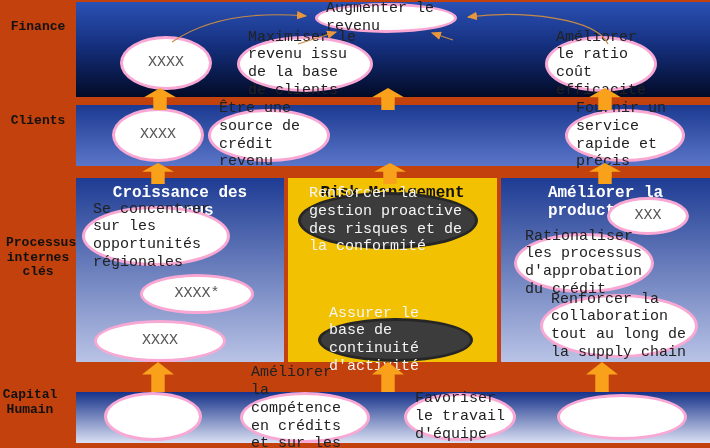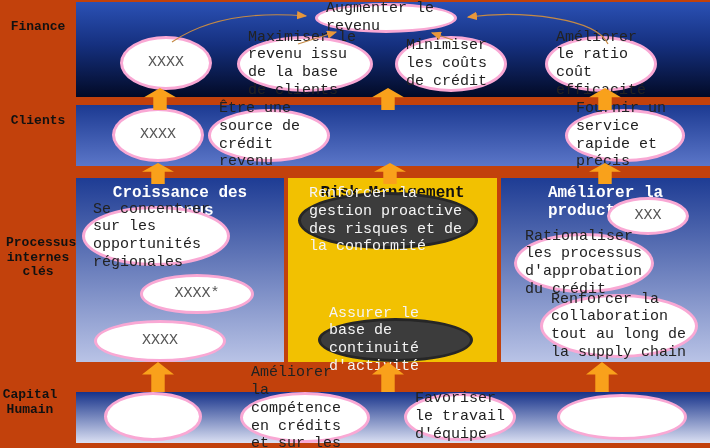--- a/index.html
+++ b/index.html
@@ -57,21 +57,20 @@
   <div class="panel panel-risk">
     <div class="hdr hdr-dark">Risk Management</div>
   </div>
   <div class="panel panel-blue panel-right">
     <div class="hdr">Améliorer la productivité</div>
   </div>
 
   <div class="node" style="left:315px;top:3px;width:142px;height:30px;">Augmenter le revenu</div>
   <div class="node" style="left:120px;top:36px;width:92px;height:54px;color:#555;">XXXX</div>
   <div class="node" style="left:237px;top:36px;width:136px;height:56px;">Maximiser le revenu issu de la base de clients</div>
-  <div class="node" style="left:395px;top:36px;width:112px;height:56px;">Minimiser les coûts de crédit</div>
   <div class="node" style="left:545px;top:36px;width:112px;height:56px;">Améliorer le ratio coût efficacité</div>
 
   <svg class="connectors" width="710" height="100" viewBox="0 0 710 100">
     <defs>
       <marker id="ah" markerWidth="9" markerHeight="7" refX="7.5" refY="3.5" orient="auto">
         <path d="M0,0 L8.5,3.5 L0,7 z" fill="#E8973B"></path>
       </marker>
     </defs>
     <g fill="none" stroke="#C58A45" stroke-width="1.2">
       <path d="M 172 42 C 210 16, 258 12, 306 16" marker-end="url(#ah)"></path>

